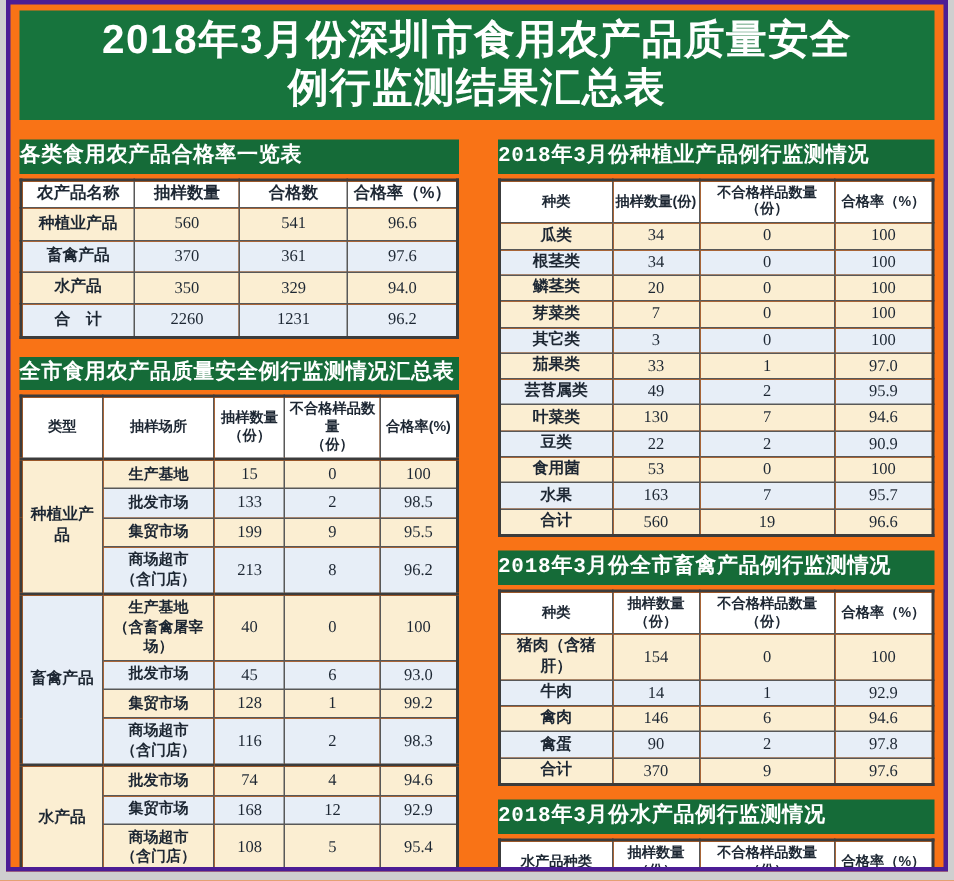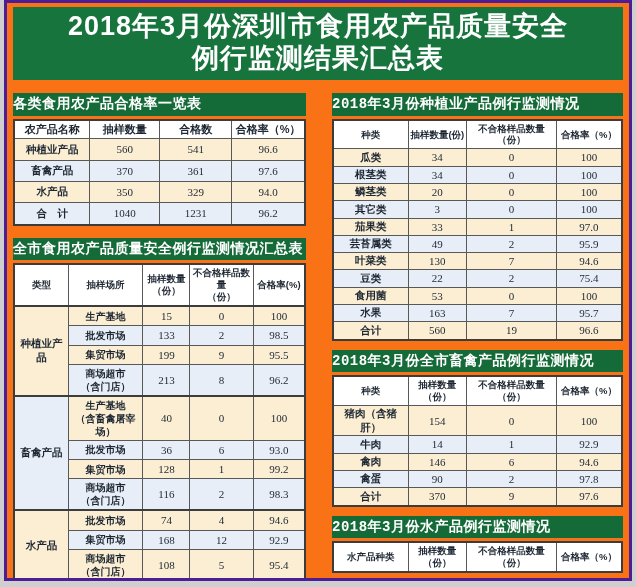--- a/index.html
+++ b/index.html
@@ -119,21 +119,21 @@
                 <td class="num blue">97.6</td>
               </tr>
               <tr>
                 <td class="lbl cream">水产品</td>
                 <td class="num cream">350</td>
                 <td class="num cream">329</td>
                 <td class="num cream">94.0</td>
               </tr>
               <tr>
                 <td class="lbl blue">合　计</td>
-                <td class="num blue">1040</td>
+                <td class="num blue">2260</td>
                 <td class="num blue">1231</td>
                 <td class="num blue">96.2</td>
               </tr>
             </tbody>
           </table>
         </div>
 
       <div class="gap-md"></div>
 
       <div class="bar">全市食用农产品质量安全例行监测情况汇总表</div>
@@ -180,21 +180,21 @@
               <tr class="group-start">
                 <th rowspan="4" class="blue">畜禽产品</th>
                 <td class="lbl cream">生产基地
 （含畜禽屠宰场）</td>
                 <td class="num cream">40</td>
                 <td class="num cream">0</td>
                 <td class="num cream">100</td>
               </tr>
               <tr>
                 <td class="lbl blue">批发市场</td>
-                <td class="num blue">36</td>
+                <td class="num blue">45</td>
                 <td class="num blue">6</td>
                 <td class="num blue">93.0</td>
               </tr>
               <tr>
                 <td class="lbl cream">集贸市场</td>
                 <td class="num cream">128</td>
                 <td class="num cream">1</td>
                 <td class="num cream">99.2</td>
               </tr>
               <tr>
@@ -261,20 +261,26 @@
                 <td class="num blue">0</td>
                 <td class="num blue">100</td>
               </tr>
               <tr>
                 <td class="lbl cream">鳞茎类</td>
                 <td class="num cream">20</td>
                 <td class="num cream">0</td>
                 <td class="num cream">100</td>
               </tr>
               <tr>
+                <td class="lbl cream">芽菜类</td>
+                <td class="num cream">7</td>
+                <td class="num cream">0</td>
+                <td class="num cream">100</td>
+              </tr>
+              <tr>
                 <td class="lbl blue">其它类</td>
                 <td class="num blue">3</td>
                 <td class="num blue">0</td>
                 <td class="num blue">100</td>
               </tr>
               <tr>
                 <td class="lbl cream">茄果类</td>
                 <td class="num cream">33</td>
                 <td class="num cream">1</td>
                 <td class="num cream">97.0</td>
@@ -288,21 +294,21 @@
               <tr>
                 <td class="lbl cream">叶菜类</td>
                 <td class="num cream">130</td>
                 <td class="num cream">7</td>
                 <td class="num cream">94.6</td>
               </tr>
               <tr>
                 <td class="lbl blue">豆类</td>
                 <td class="num blue">22</td>
                 <td class="num blue">2</td>
-                <td class="num blue">75.4</td>
+                <td class="num blue">90.9</td>
               </tr>
               <tr>
                 <td class="lbl cream">食用菌</td>
                 <td class="num cream">53</td>
                 <td class="num cream">0</td>
                 <td class="num cream">100</td>
               </tr>
               <tr>
                 <td class="lbl blue">水果</td>
                 <td class="num blue">163</td>

